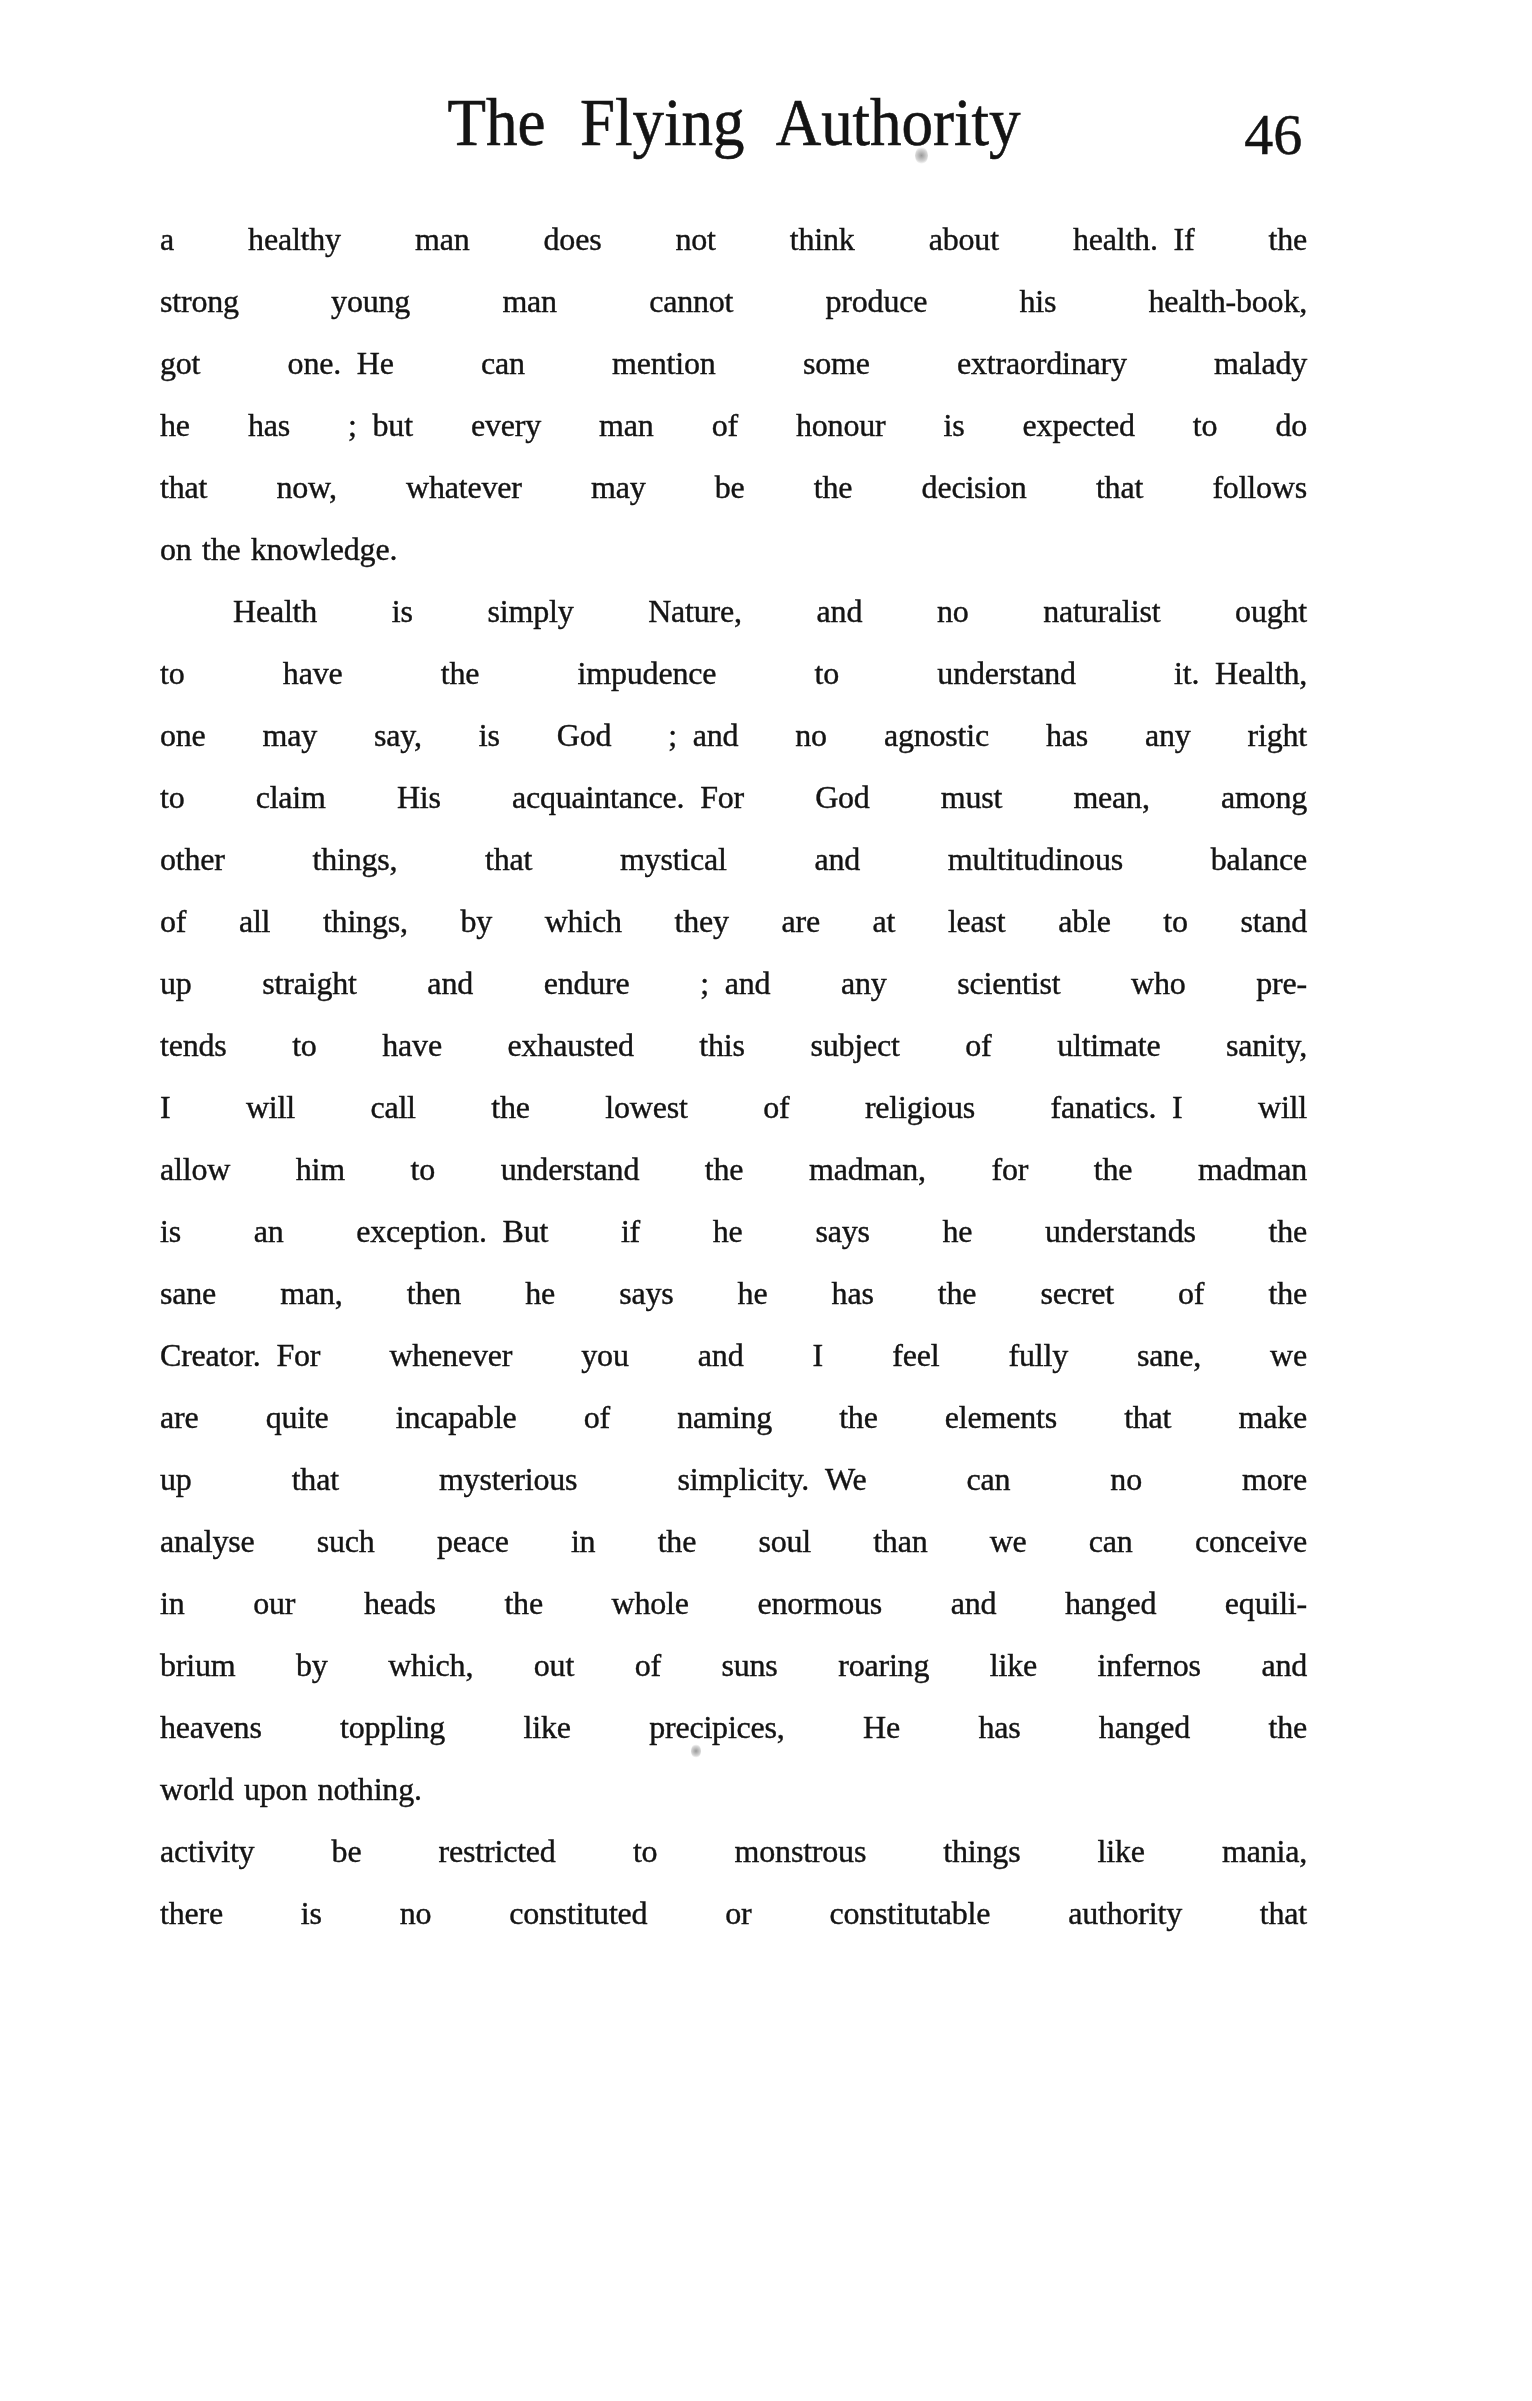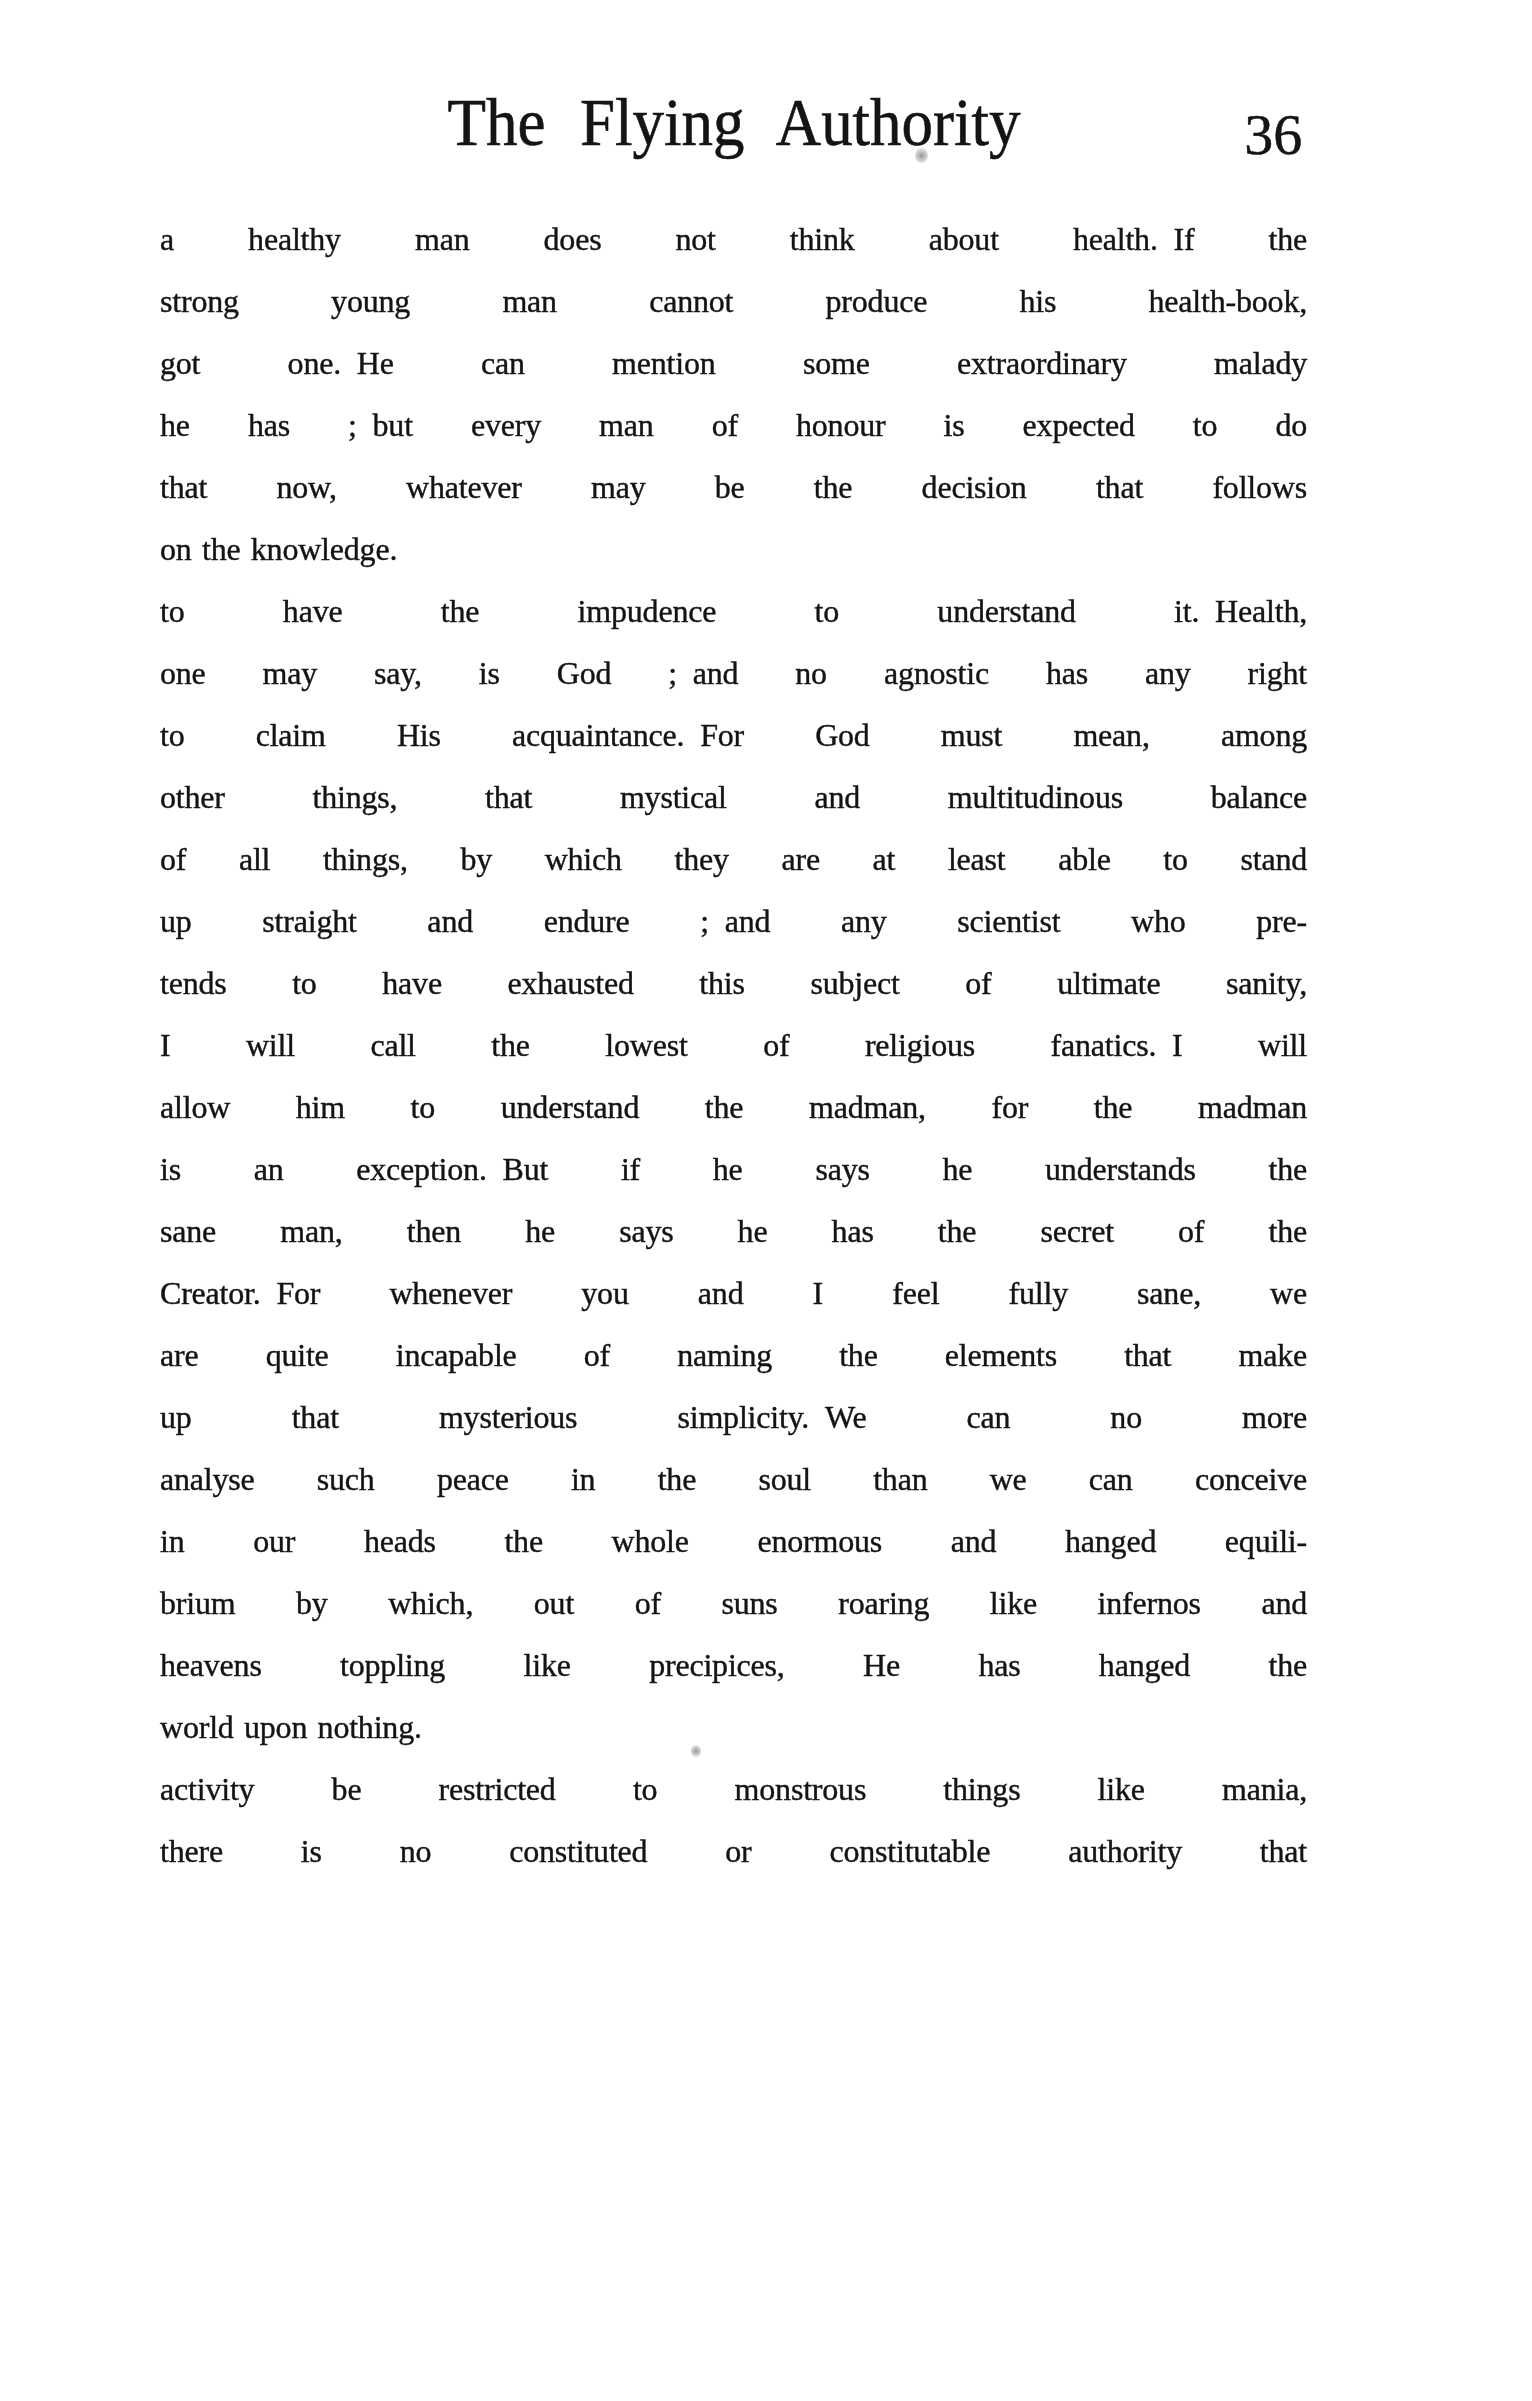--- a/index.html
+++ b/index.html
@@ -81,32 +81,33 @@
     pointer-events: none;
   }
 </style>
 </head>
 <body>
 
 <div class="page" style="background: rgb(255, 255, 255); color: rgb(20, 20, 20);">
   <div class="column">
     <header class="page-header">
       <span class="page-title">The Flying Authority</span>
-      <span class="page-number">36</span>
+      <span class="page-number">46</span>
     </header>
     <main class="page-body">
         <div class="paragraph">
           <div class="line">a healthy man does not think about health. If the</div>
           <div class="line">strong young man cannot produce his health-book,</div>
           <div class="line">got one. He can mention some extraordinary malady</div>
           <div class="line">he has ; but every man of honour is expected to do</div>
           <div class="line">that now, whatever may be the decision that follows</div>
           <div class="line no-justify">on the knowledge.</div>
         </div>
         <div class="paragraph">
+          <div class="line indent">Health is simply Nature, and no naturalist ought</div>
           <div class="line">to have the impudence to understand it. Health,</div>
           <div class="line">one may say, is God ; and no agnostic has any right</div>
           <div class="line">to claim His acquaintance. For God must mean, among</div>
           <div class="line">other things, that mystical and multitudinous balance</div>
           <div class="line">of all things, by which they are at least able to stand</div>
           <div class="line">up straight and endure ; and any scientist who pre-</div>
           <div class="line">tends to have exhausted this subject of ultimate sanity,</div>
           <div class="line">I will call the lowest of religious fanatics. I will</div>
           <div class="line">allow him to understand the madman, for the madman</div>
           <div class="line">is an exception. But if he says he understands the</div>

